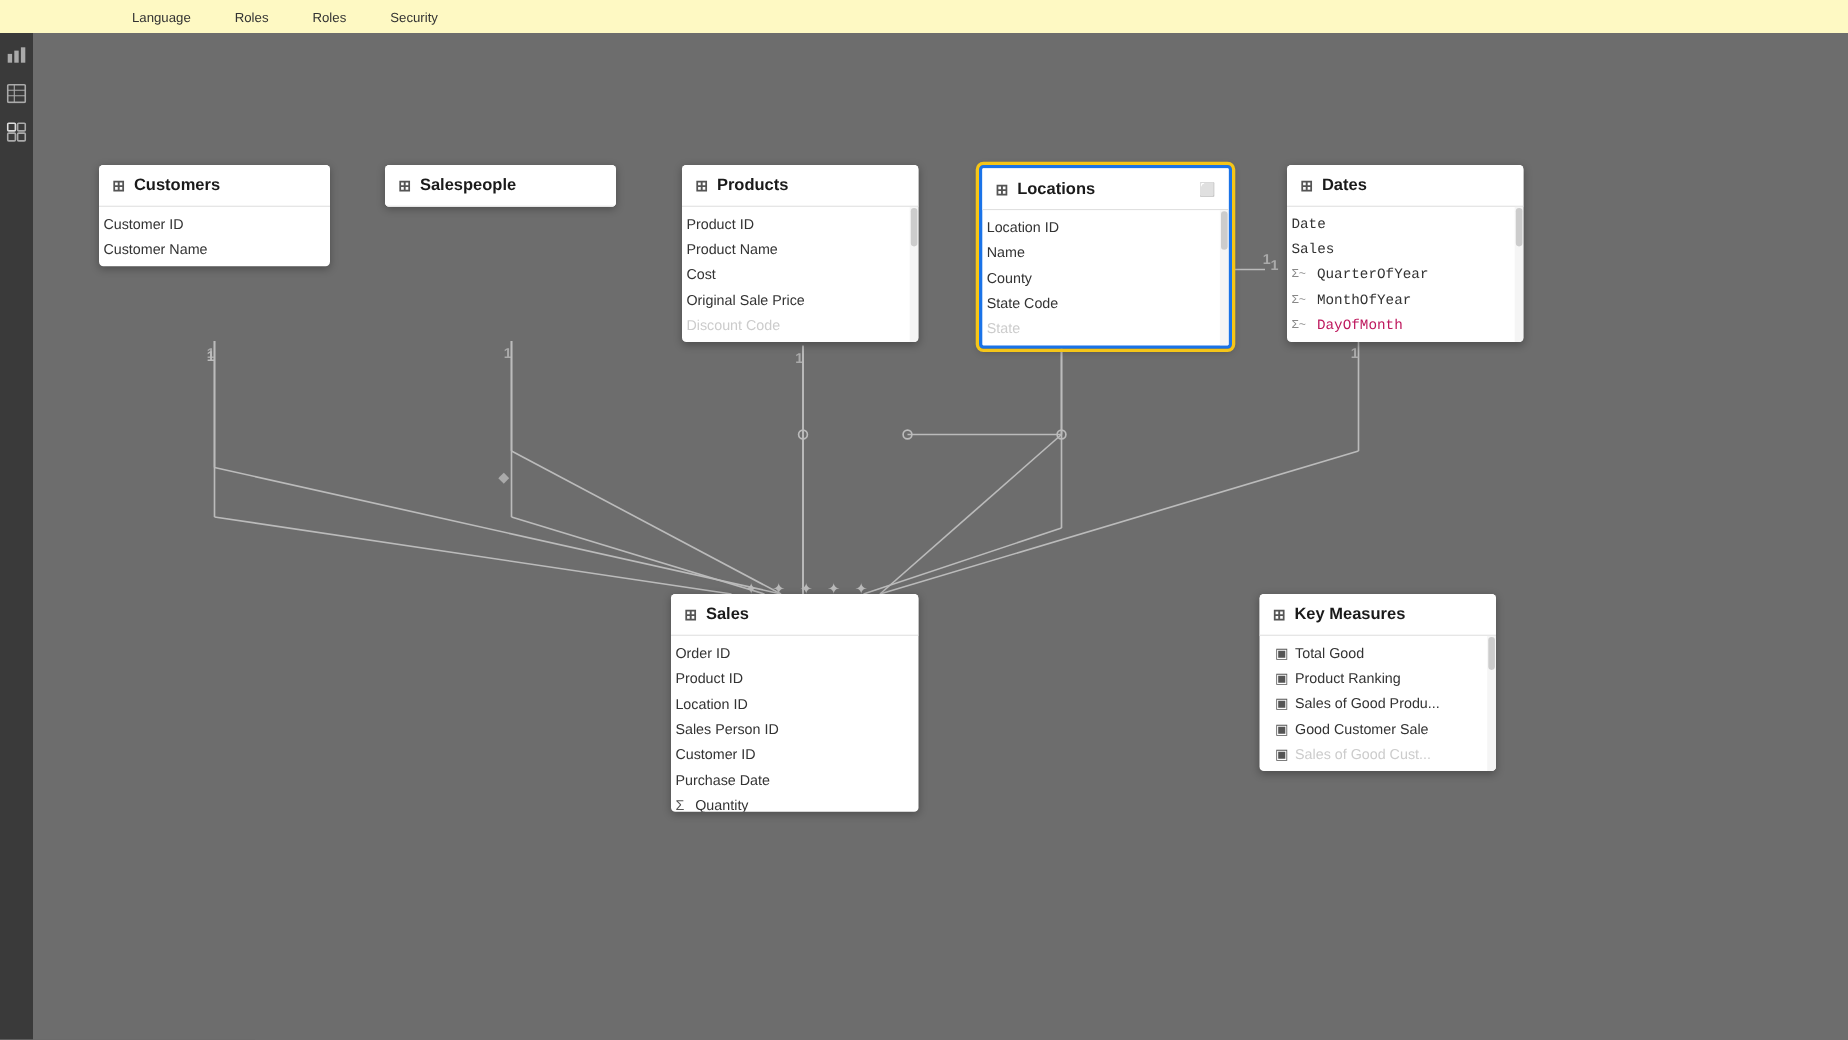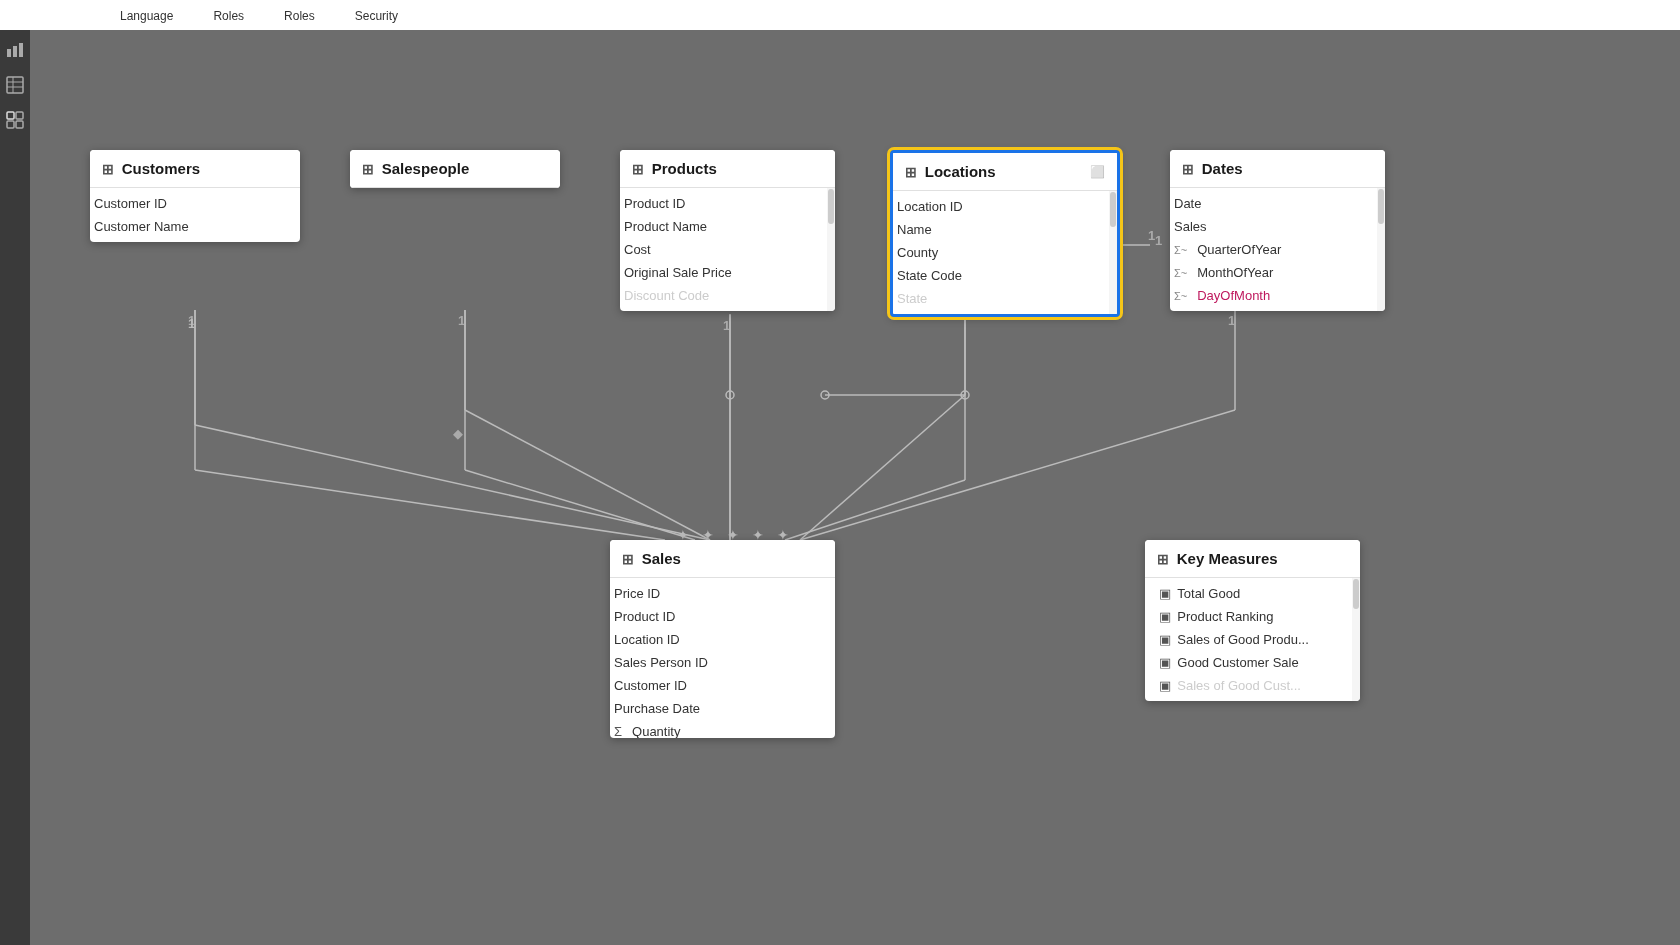--- a/index.html
+++ b/index.html
@@ -10,21 +10,21 @@
       height: 945px;
       overflow: hidden;
       position: relative;
     }
 
     
     .top-bar {
       position: absolute;
       top: 0; left: 0; right: 0;
       height: 30px;
-      background: #ffffff;
+      background: #fef9c3;
       display: flex;
       align-items: center;
       padding: 16px 120px;
       gap: 40px;
       border-bottom: 1px solid #ccc;
     }
     .top-bar-item {
       font-size: 12px;
       color: #333;
       cursor: pointer;
@@ -341,21 +341,21 @@
         <div style="width:6px;margin:1px;height:35px;background:#ccc;border-radius:3px;"></div>
       </div>
     </div>
   </div>
 
   <div class="table-card" style="left:1140px; top:120px; width:215px;">
     <div class="table-header">
       <span class="table-icon">⊞</span>
       <span>Dates</span>
     </div>
-    <div class="table-body" style="position:relative;">
+    <div class="table-body" style="position:relative;font-family:Liberation Mono, monospace;">
       <div class="field-row">
         <span>Date</span>
       </div>
       <div class="field-row">
         <span>Sales</span>
       </div>
       <div class="field-row">
         <span style="font-size:11px;color:#888;margin-right:4px;">Σ~</span>
         <span>QuarterOfYear</span>
       </div>
@@ -374,21 +374,21 @@
     </div>
   </div>
 
   <div class="table-card" style="left:580px; top:510px; width:225px;">
     <div class="table-header">
       <span class="table-icon">⊞</span>
       <span>Sales</span>
     </div>
     <div class="table-body">
       <div class="field-row">
-        <span>Price ID</span>
+        <span>Order ID</span>
       </div>
       <div class="field-row">
         <span>Product ID</span>
       </div>
       <div class="field-row">
         <span>Location ID</span>
       </div>
       <div class="field-row">
         <span>Sales Person ID</span>
       </div>

